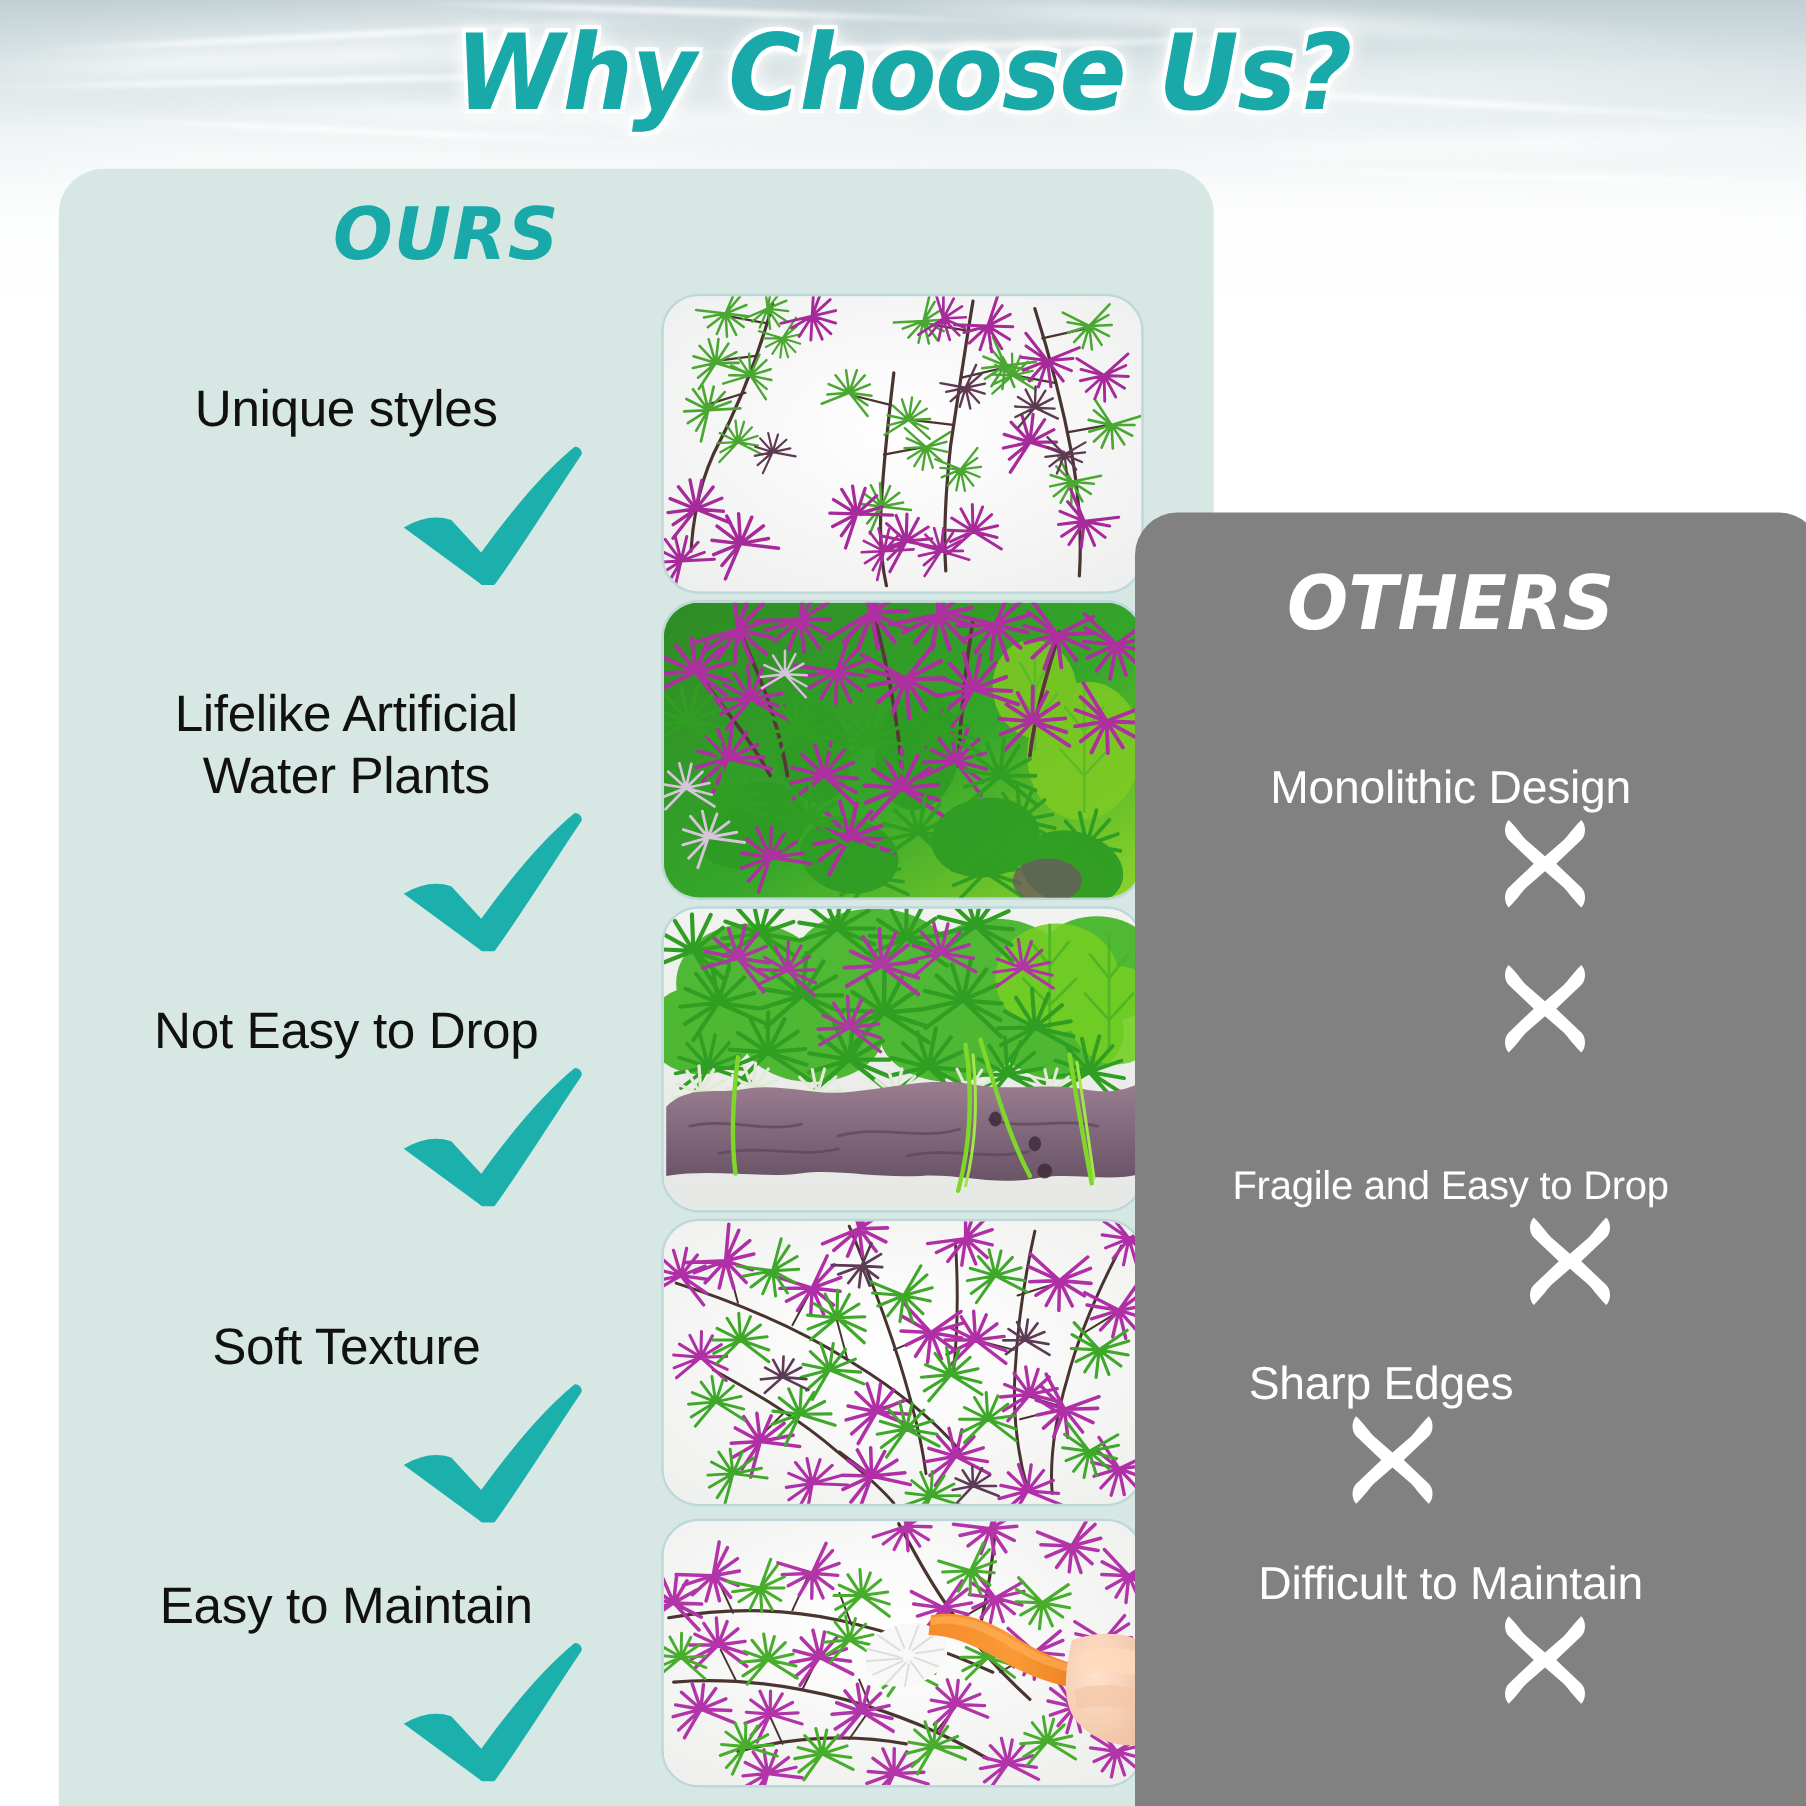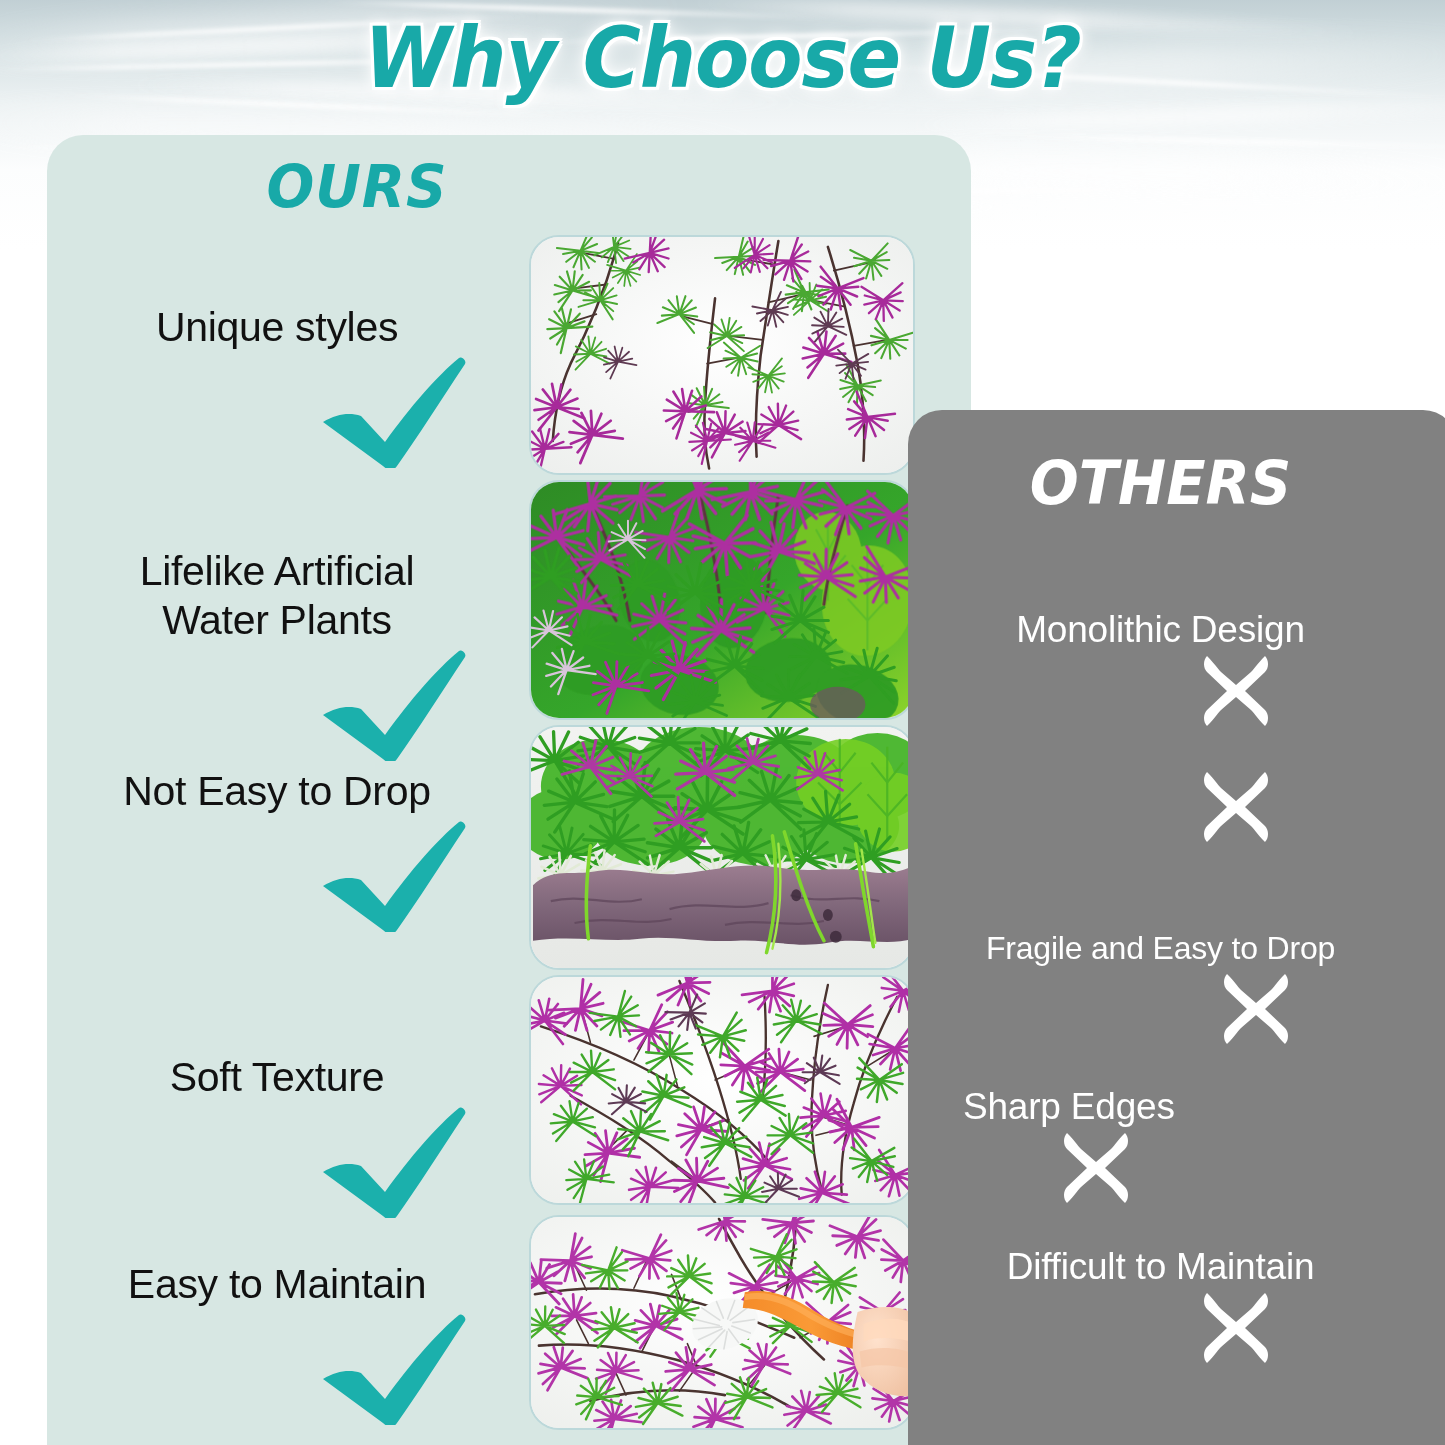--- a/index.html
+++ b/index.html
@@ -182,21 +182,21 @@
   <div class="feature-row" style="top:412px;">
     <div class="feature-label">Lifelike Artificial
 Water Plants</div>
     <div class="check-wrap">
       <svg width="150" height="112" viewBox="0 0 150 112">
         <path d="M4 66 C18 58 30 56 42 60 L66 86 C92 50 118 20 140 2 C142 0 148 4 146 8 C122 44 98 82 78 110 C74 116 68 114 64 110 Z" fill="#1BB0AC"></path>
       </svg>
     </div>
   </div>
 
-  <div class="feature-row" style="top:632px;">
+  <div class="feature-row" style="top:665px;">
     <div class="feature-label">Not Easy to Drop</div>
     <div class="check-wrap">
       <svg width="150" height="112" viewBox="0 0 150 112">
         <path d="M4 66 C18 58 30 56 42 60 L66 86 C92 50 118 20 140 2 C142 0 148 4 146 8 C122 44 98 82 78 110 C74 116 68 114 64 110 Z" fill="#1BB0AC"></path>
       </svg>
     </div>
   </div>
 
   <div class="feature-row" style="top:918px;">
     <div class="feature-label">Soft Texture</div>
@@ -715,21 +715,21 @@
 
   <div class="other-row" style="top:516px;">
     <div class="other-label" style="font-size:32px;">Fragile and Easy to Drop</div>
     <div class="x-wrap" style="justify-content:center; padding-left:190px;">
       <svg width="74" height="74" viewBox="0 0 74 74">
         <path d="M8 2 C16 10 18 14 22 18 L37 31 L52 18 C56 14 58 10 66 2 C70 6 70 14 66 18 L46 37 L66 56 C70 60 70 68 66 72 C58 64 56 60 52 56 L37 43 L22 56 C18 60 16 64 8 72 C4 68 4 60 8 56 L28 37 L8 18 C4 14 4 6 8 2 Z" fill="#ffffff"></path>
       </svg>
     </div>
   </div>
 
-  <div class="other-row" style="top:675px;">
+  <div class="other-row" style="top:675px;padding-left:36px;">
     <div class="other-label" style="text-align:left; padding-left:55px;">Sharp Edges</div>
     <div class="x-wrap" style="justify-content:center; padding-right:130px;">
       <svg width="74" height="74" viewBox="0 0 74 74">
         <path d="M8 2 C16 10 18 14 22 18 L37 31 L52 18 C56 14 58 10 66 2 C70 6 70 14 66 18 L46 37 L66 56 C70 60 70 68 66 72 C58 64 56 60 52 56 L37 43 L22 56 C18 60 16 64 8 72 C4 68 4 60 8 56 L28 37 L8 18 C4 14 4 6 8 2 Z" fill="#ffffff"></path>
       </svg>
     </div>
   </div>
 
   <div class="other-row" style="top:835px;">
     <div class="other-label">Difficult to Maintain</div>

